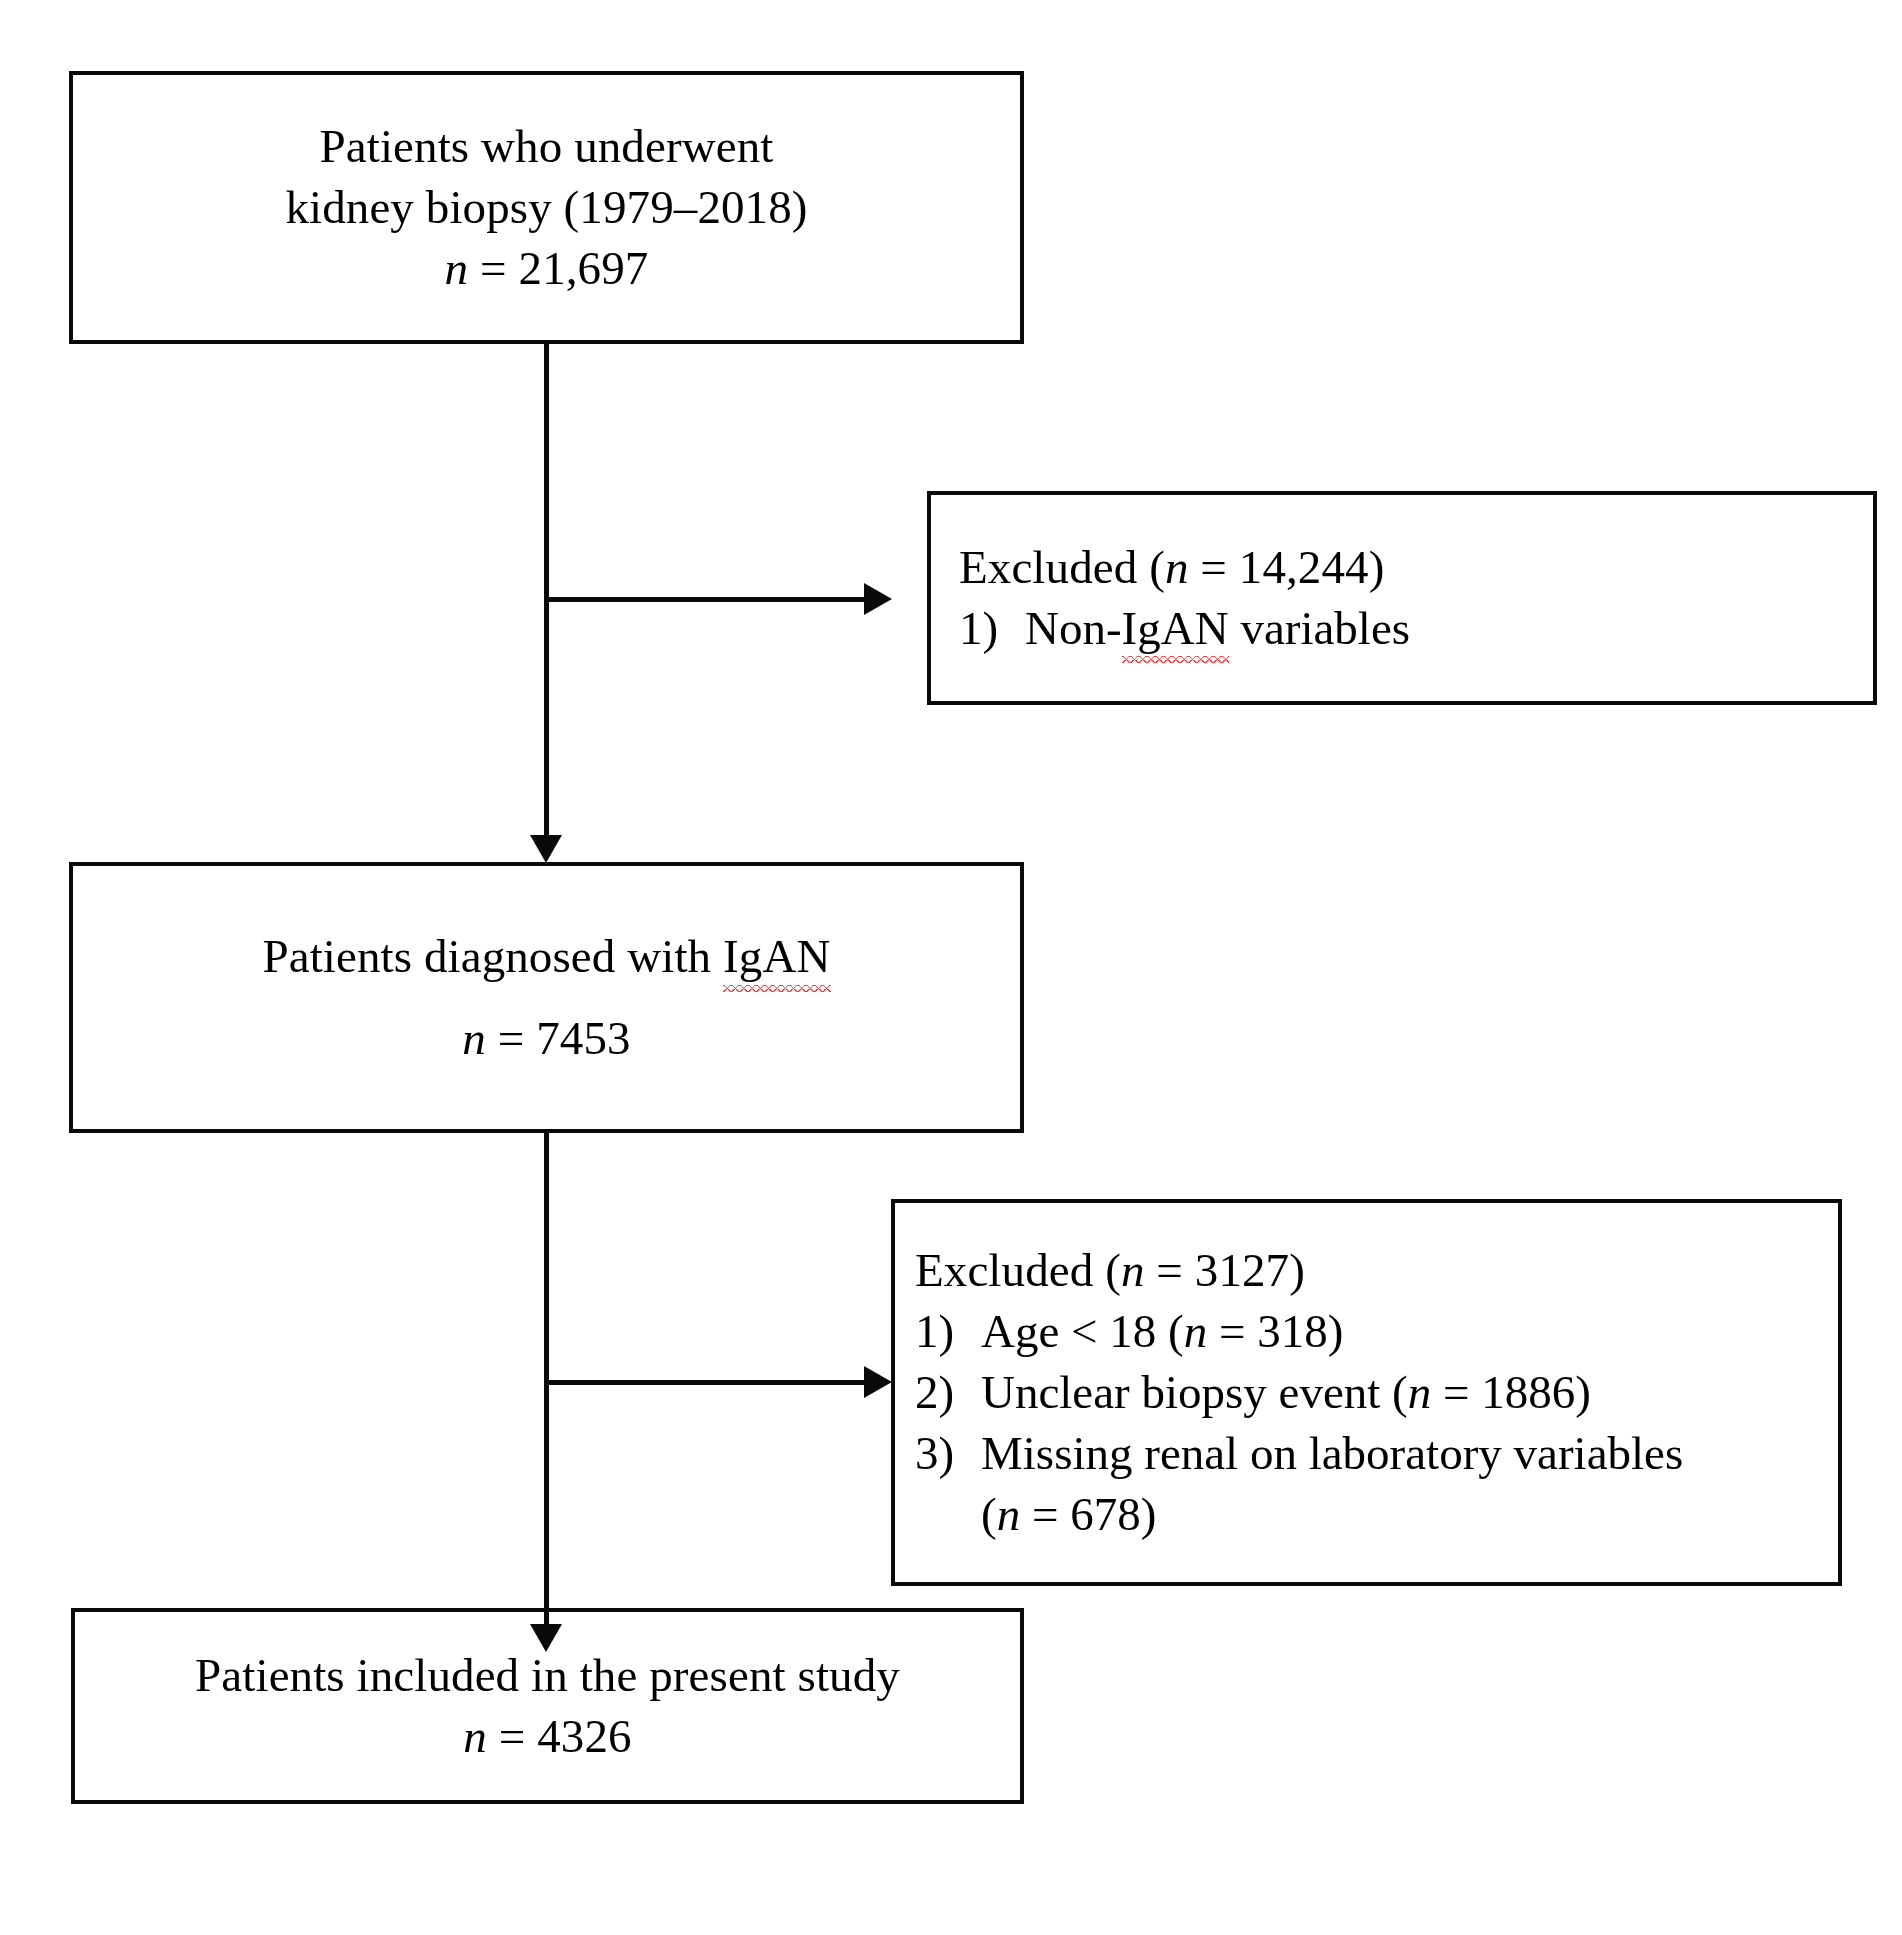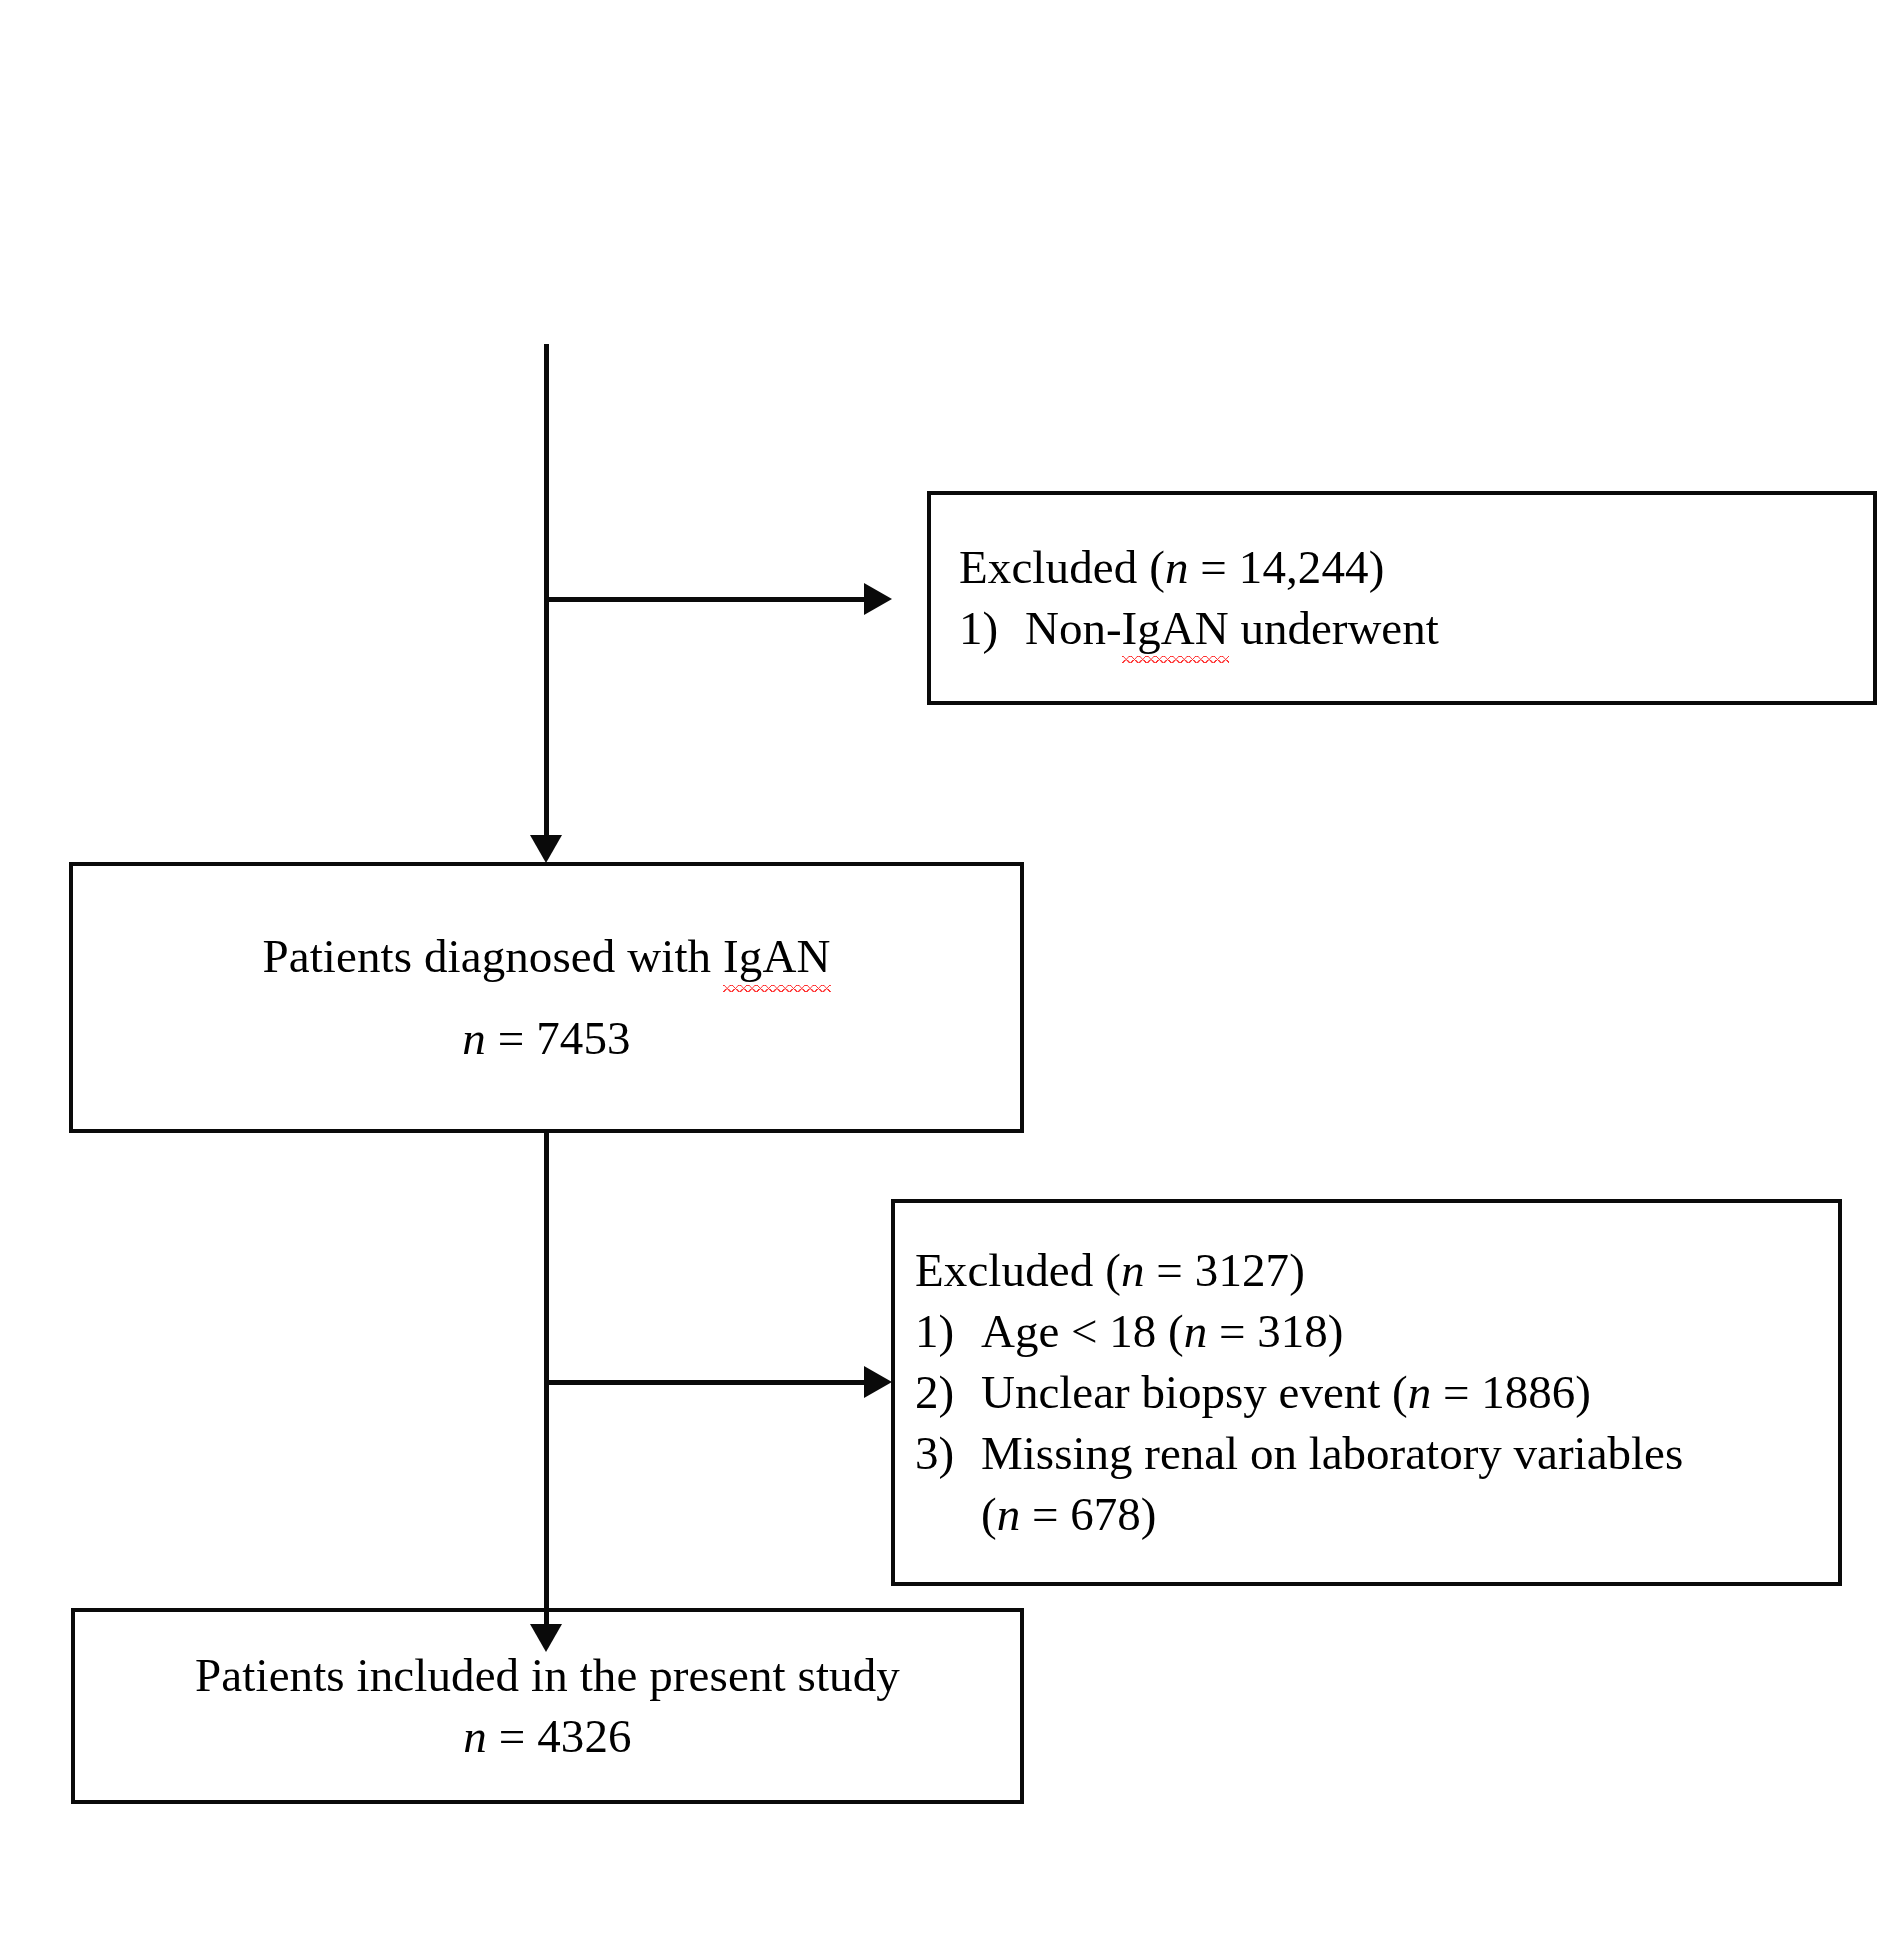--- a/index.html
+++ b/index.html
@@ -106,28 +106,37 @@
     border-top: 16px solid transparent;
     border-bottom: 16px solid transparent;
     border-left: 28px solid #0a0a0a;
   }
 </style>
 </head>
 <body>
 
 <div id="canvas">
 
+  <div class="flowbox center" style="left:69px; top:71px; width:955px; height:273px;">
+    <div class="line">Patients who underwent</div>
+    <div class="line">
+      <span>kidney biopsy (1979</span><span>–</span><span>2018)</span>
+    </div>
+    <div class="line">
+      <em class="n">n</em><span> = </span><span>21,697</span>
+    </div>
+  </div>
 
   <div class="flowbox left" style="left:927px; top:491px; width:950px; height:214px; padding:0 28px;">
     <div class="line">
       <span>Excluded (</span><em class="n">n</em><span> = 14,244)</span>
     </div>
     <div class="numrow">
       <span class="marker">1)</span>
-      <span class="itemtext"><span>Non-</span><span class="squiggle">IgAN</span><span> underwent</span></span>
+      <span class="itemtext"><span>Non-</span><span class="squiggle">IgAN</span><span> variables</span></span>
     </div>
   </div>
 
   <div class="flowbox center" style="left:69px; top:862px; width:955px; height:271px;gap:20px;">
     <div class="line">
       <span>Patients diagnosed with </span><span class="squiggle">IgAN</span>
     </div>
     <div class="line">
       <em class="n">n</em><span> = </span><span>7453</span>
     </div>

